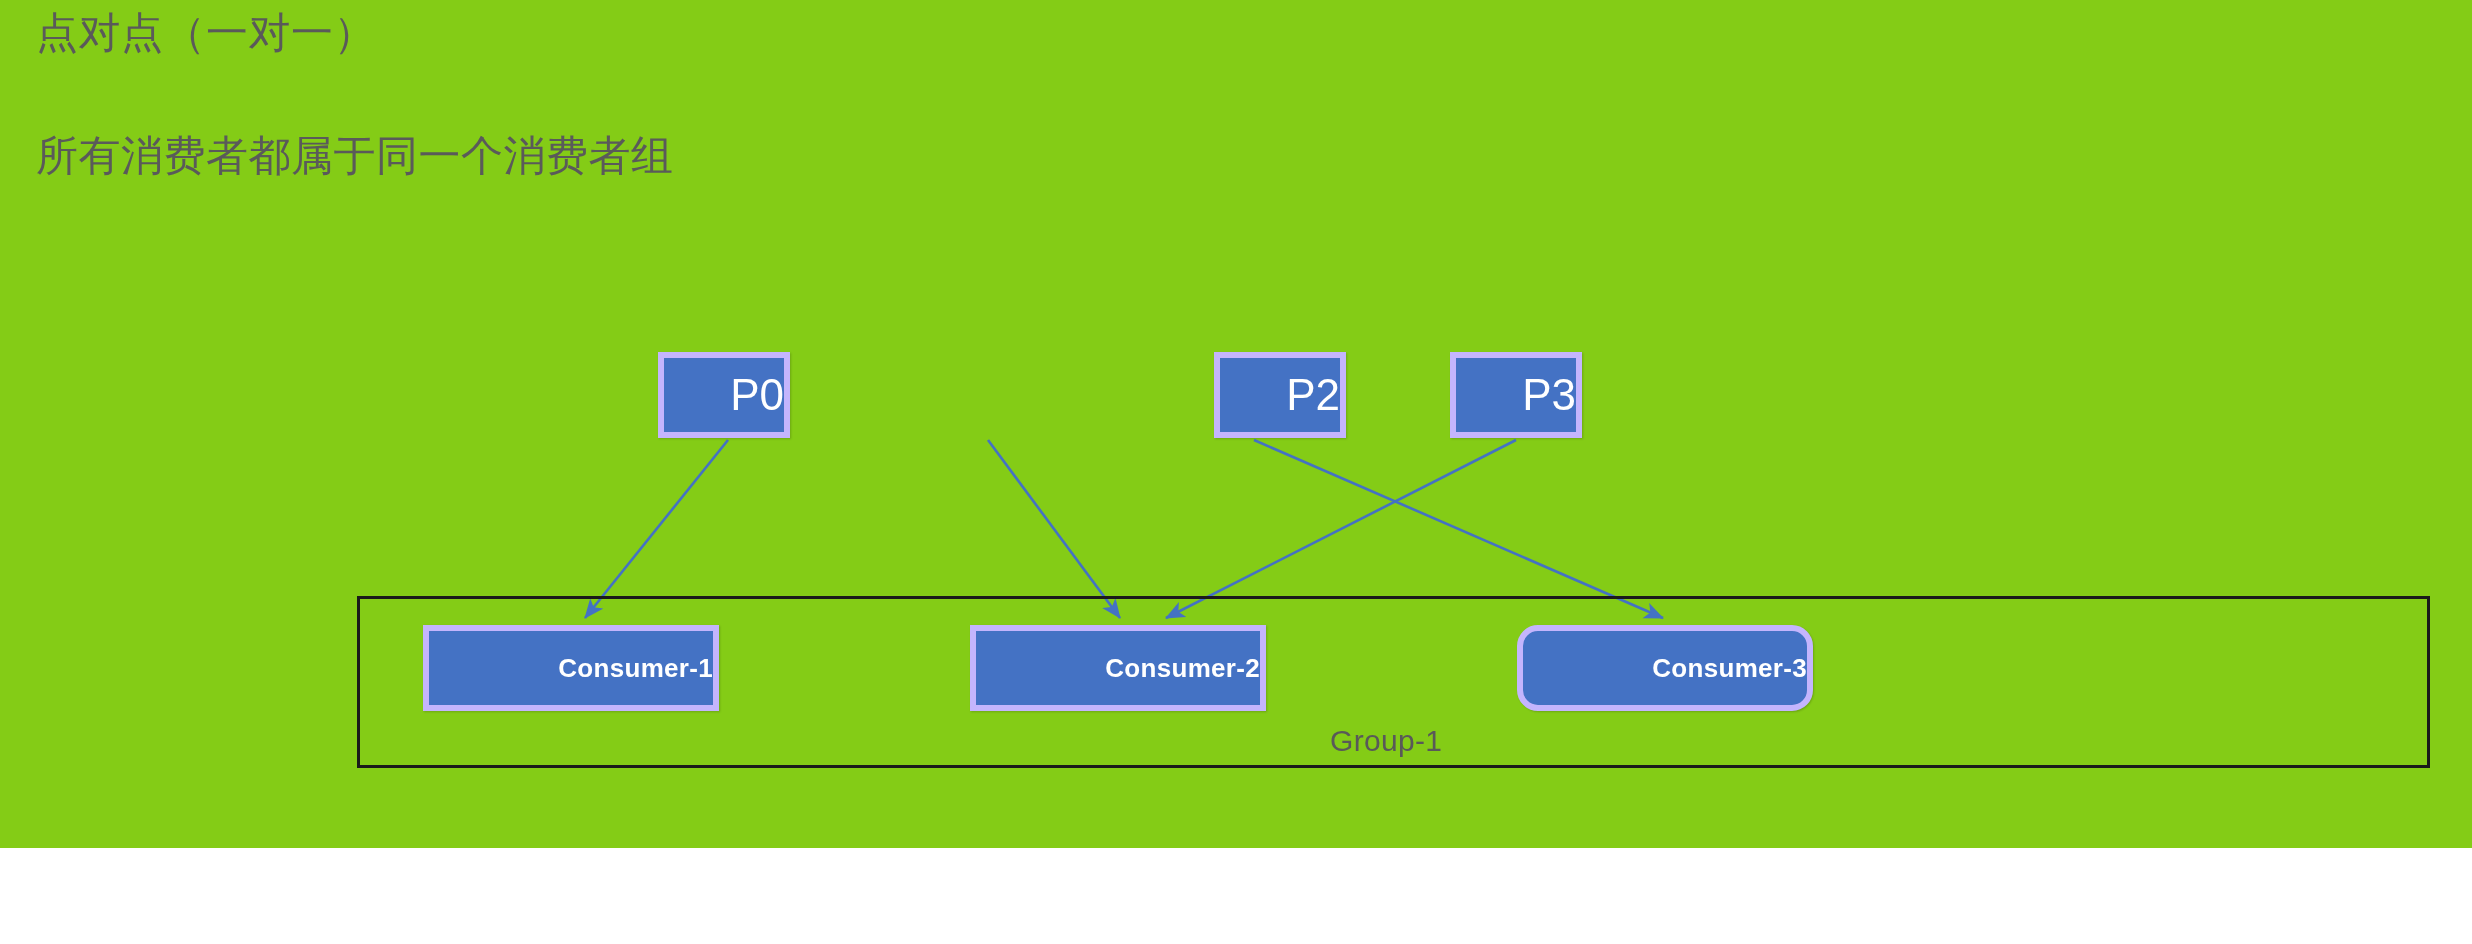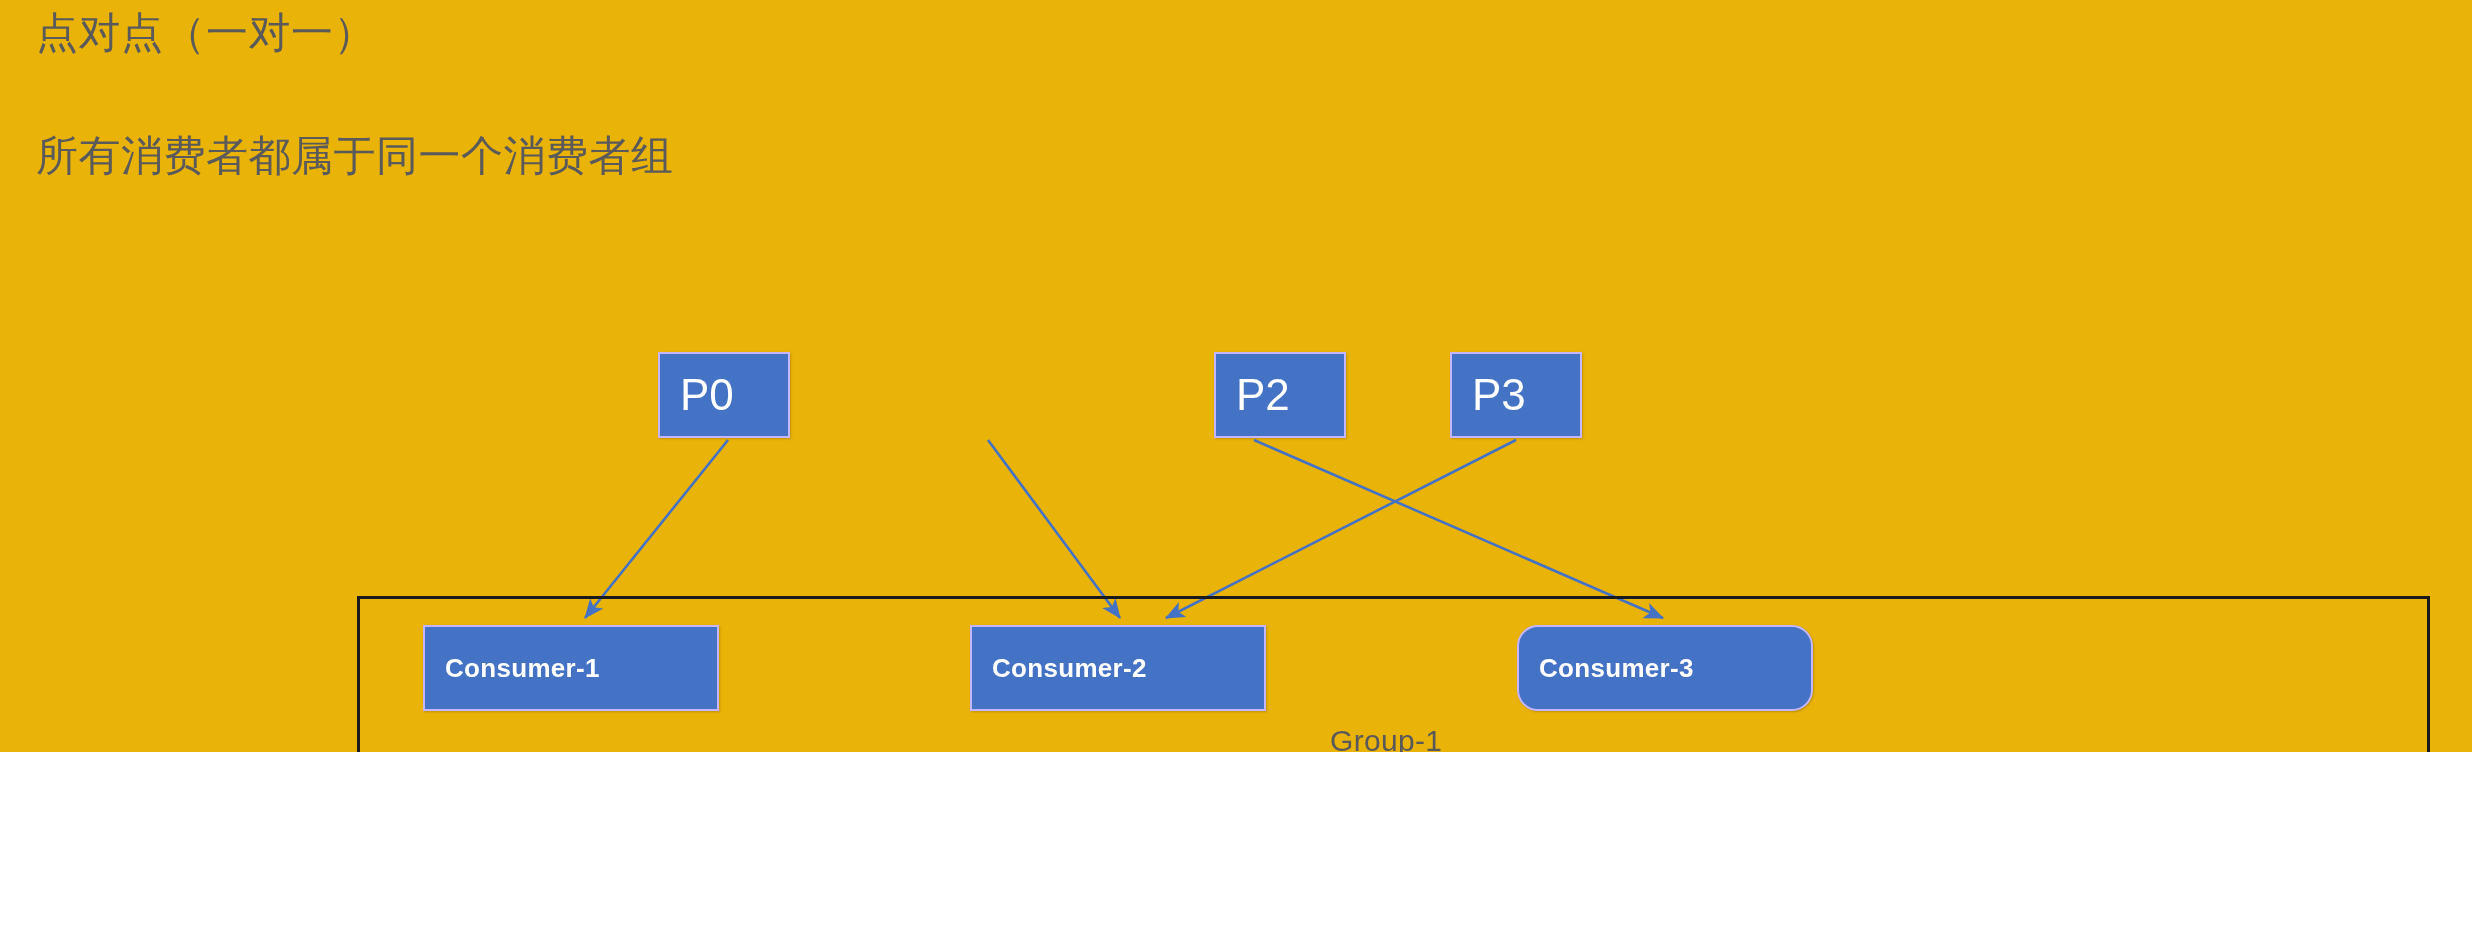--- a/index.html
+++ b/index.html
@@ -6,22 +6,22 @@
     margin: 0;
     padding: 0;
     background: #ffffff;
   }
   body {
     font-family: "Liberation Sans", "DejaVu Sans", sans-serif;
   }
   #canvas {
     position: relative;
     width: 2472px;
-    height: 752px;
-    background: #eab308;
+    height: 848px;
+    background: #84cc16;
     overflow: hidden;
   }
 
   
   .heading {
     position: absolute;
     color: #5a5a5a;
     font-weight: 400;
     white-space: nowrap;
     letter-spacing: 0.5px;
@@ -43,28 +43,27 @@
     left: 0;
     top: 0;
     width: 2472px;
     height: 944px;
   }
 
   
   .node-box {
     position: absolute;
     background: #4472C4;
-    border: 2px solid #c4b5fd;
+    border: 6px solid #c4b5fd;
     box-sizing: border-box;
     display: flex;
     align-items: center;
-    justify-content: flex-start;
+    justify-content: flex-end;
     color: #ffffff;
     box-shadow: 1px 1px 2px rgba(0,0,0,0.18);
-    padding-left: 20px;
   }
   .partition-box {
     width: 132px;
     height: 86px;
     font-size: 44px;
     font-weight: 400;
   }
   .consumer-box {
     width: 296px;
     height: 86px;

